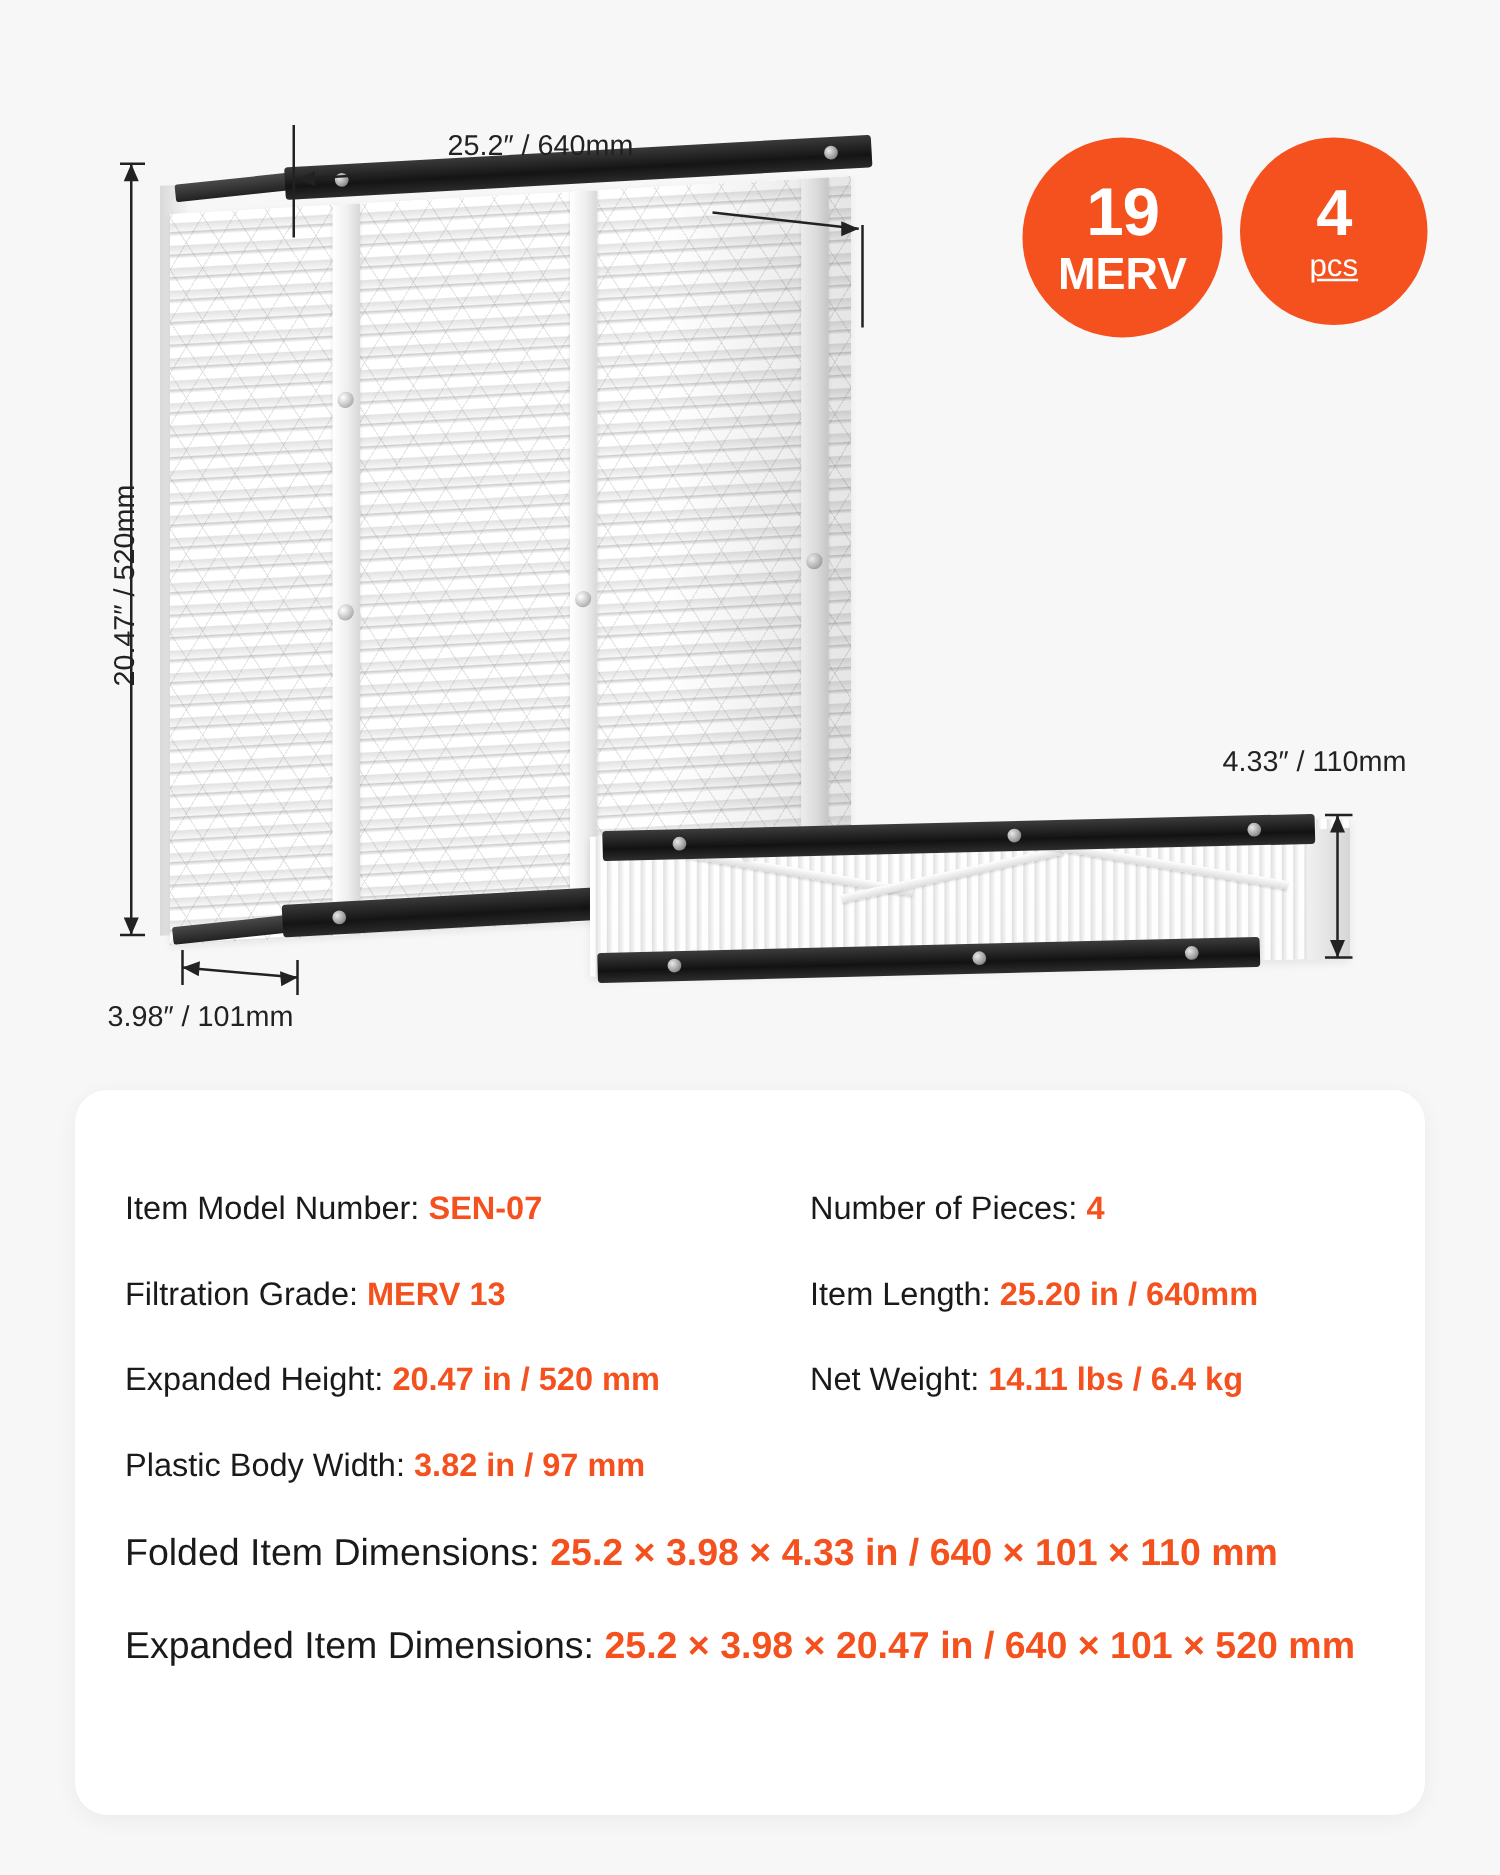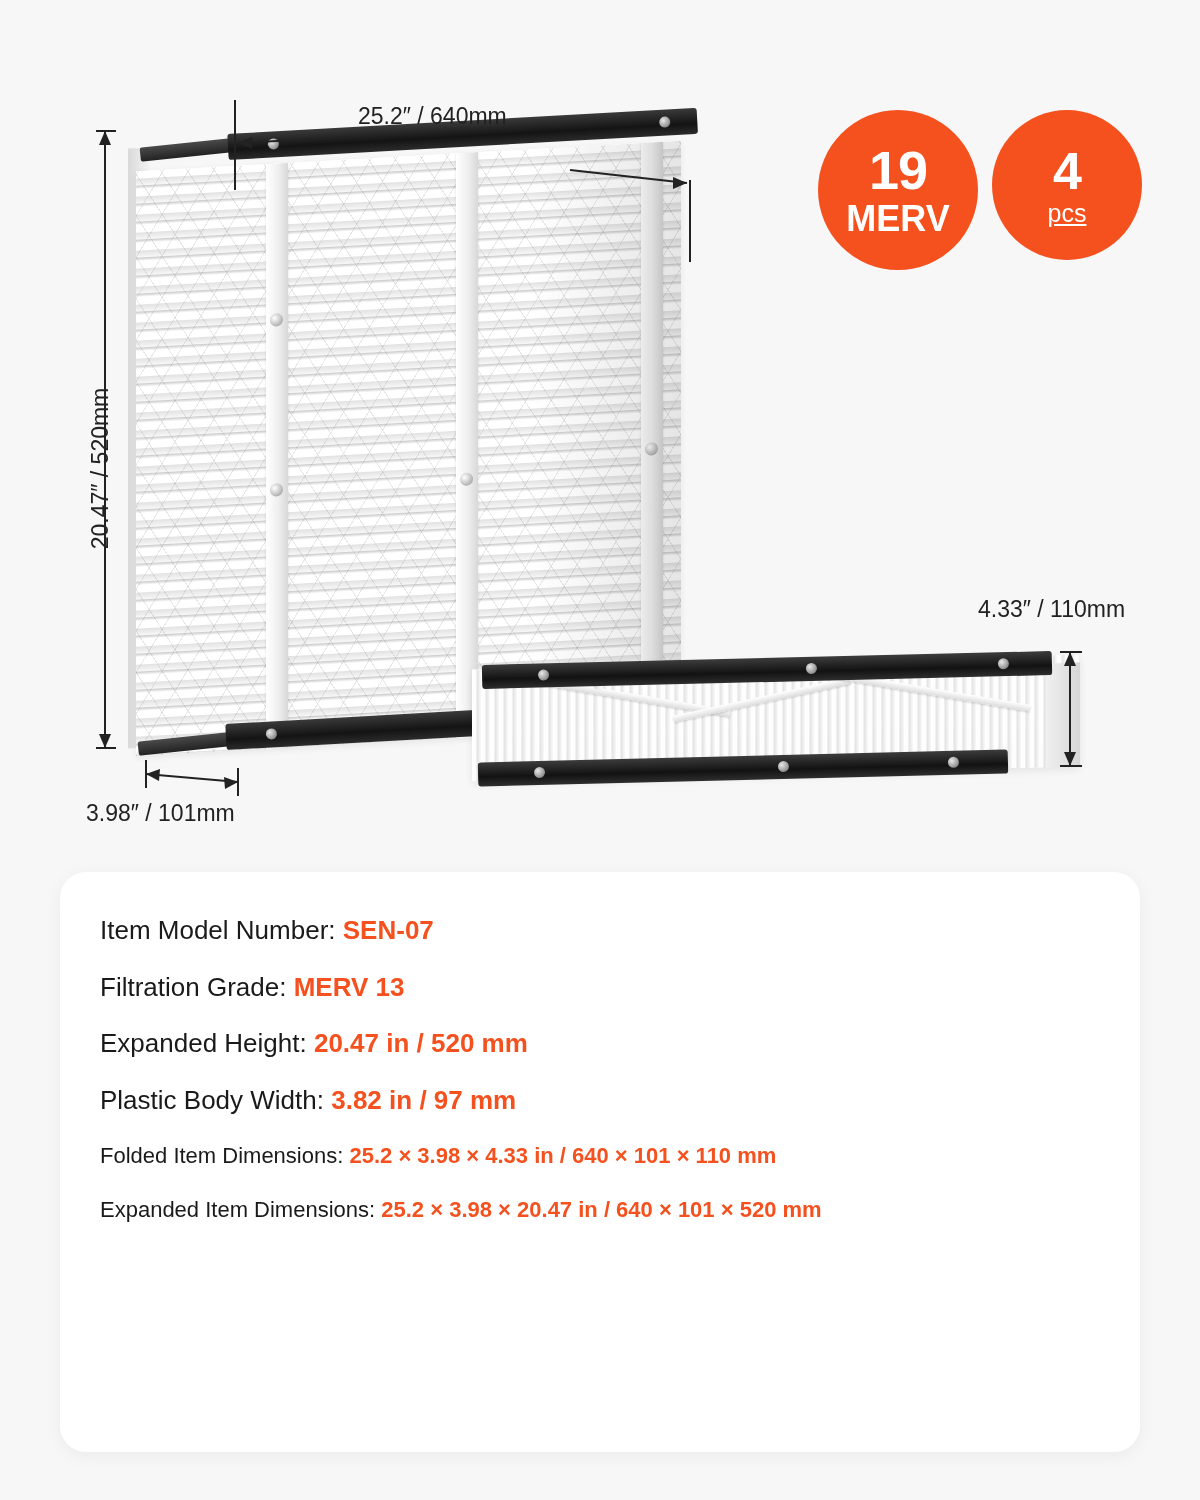--- a/index.html
+++ b/index.html
@@ -227,27 +227,28 @@
     position: absolute;
     left: 588px; top: 42px;
     width: 470px;
   }
   .spec-row {
     font-size: 26px;
     color: #1a1a1a;
     margin-bottom: 24px;
     white-space: nowrap;
     line-height: 1.25;
+    margin-top: 36px;
   }
   .spec-col-left .spec-row:nth-child(n+4) { margin-bottom: 26px; }
   .spec-row .val {
     color: #f4511e;
     font-weight: bold;
   }
-  .spec-row.wide { font-size: 22px; }
+  .spec-row.wide { font-size: 30px; }
 </style>
 </head>
 <body>
 
 <div class="hero">
 
   <div class="filter-standing">
     <div class="fs-left-edge"></div>
     <div class="fs-body">
       <div class="pleats"></div>
@@ -366,13 +367,27 @@
     <div class="spec-row wide">
       <span>Folded Item Dimensions:</span>
       <span class="val">25.2 × 3.98 × 4.33 in / 640 × 101 × 110 mm</span>
     </div>
     <div class="spec-row wide">
       <span>Expanded Item Dimensions:</span>
       <span class="val">25.2 × 3.98 × 20.47 in / 640 × 101 × 520 mm</span>
     </div>
   </div>
 
+  <div class="spec-col-right">
+    <div class="spec-row">
+      <span>Number of Pieces:</span>
+      <span class="val">4</span>
+    </div>
+    <div class="spec-row">
+      <span>Item Length:</span>
+      <span class="val">25.20 in / 640mm</span>
+    </div>
+    <div class="spec-row">
+      <span>Net Weight:</span>
+      <span class="val">14.11 lbs / 6.4 kg</span>
+    </div>
+  </div>
 </div>
 
 </body></html>

